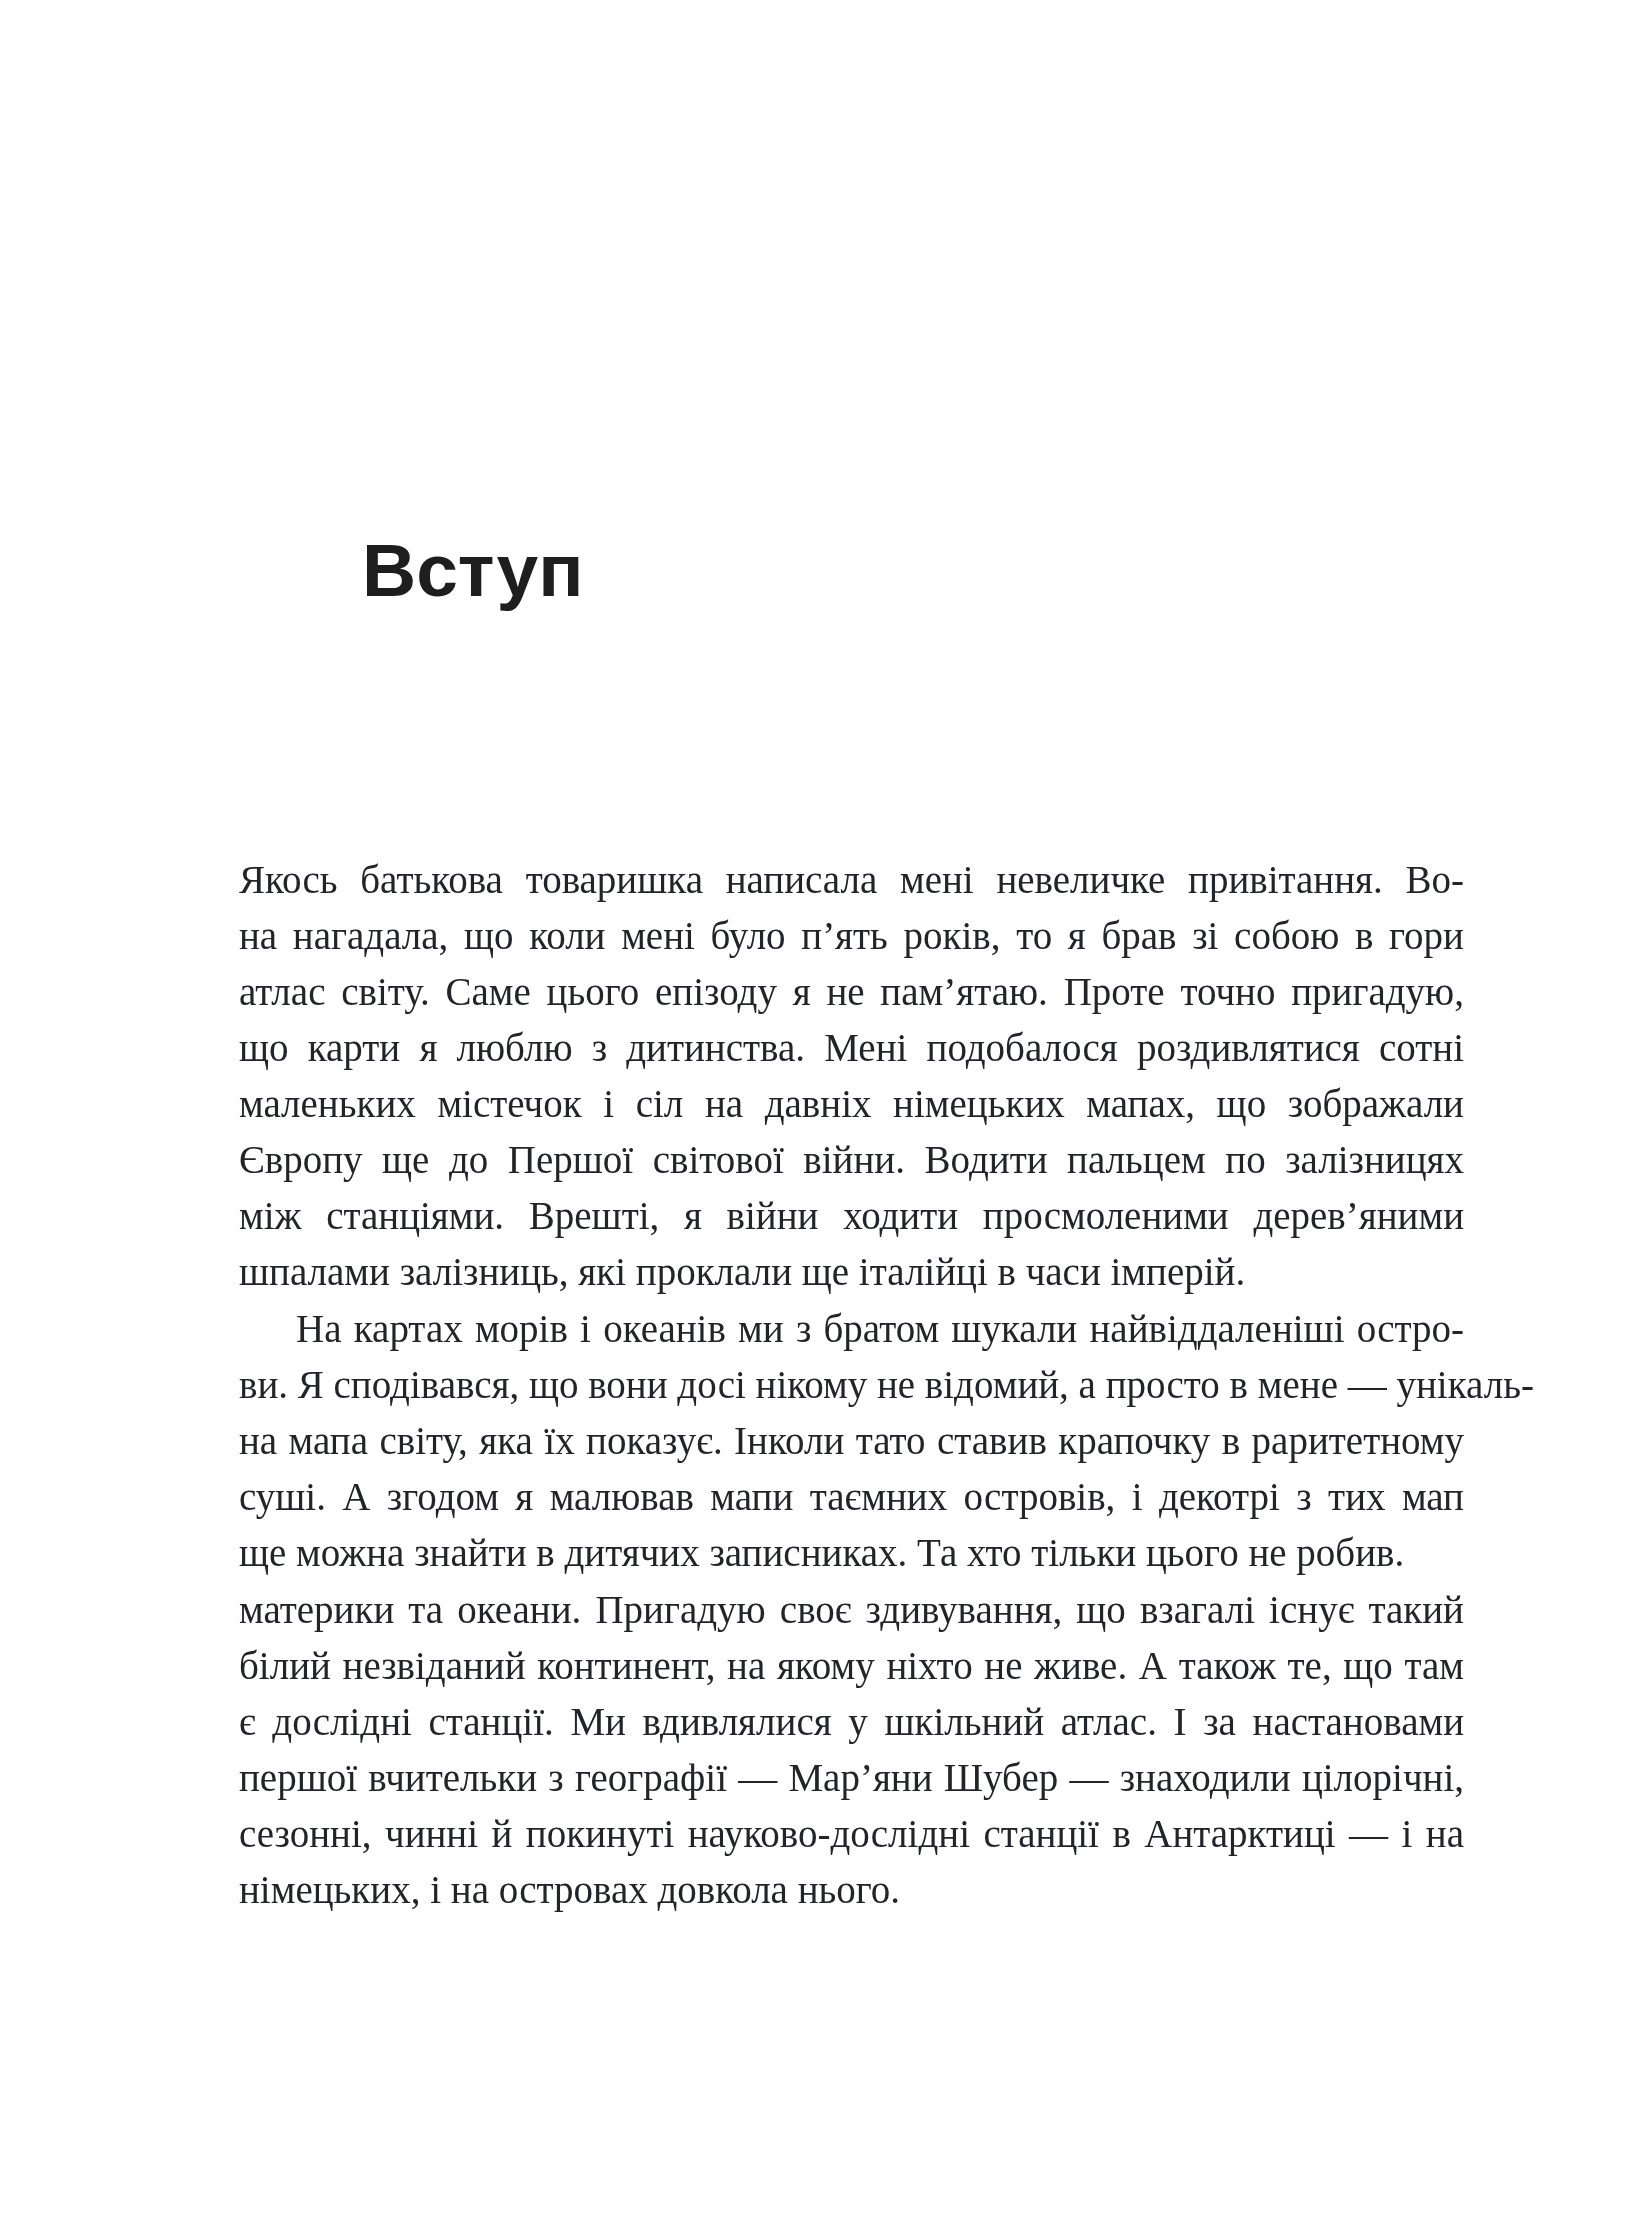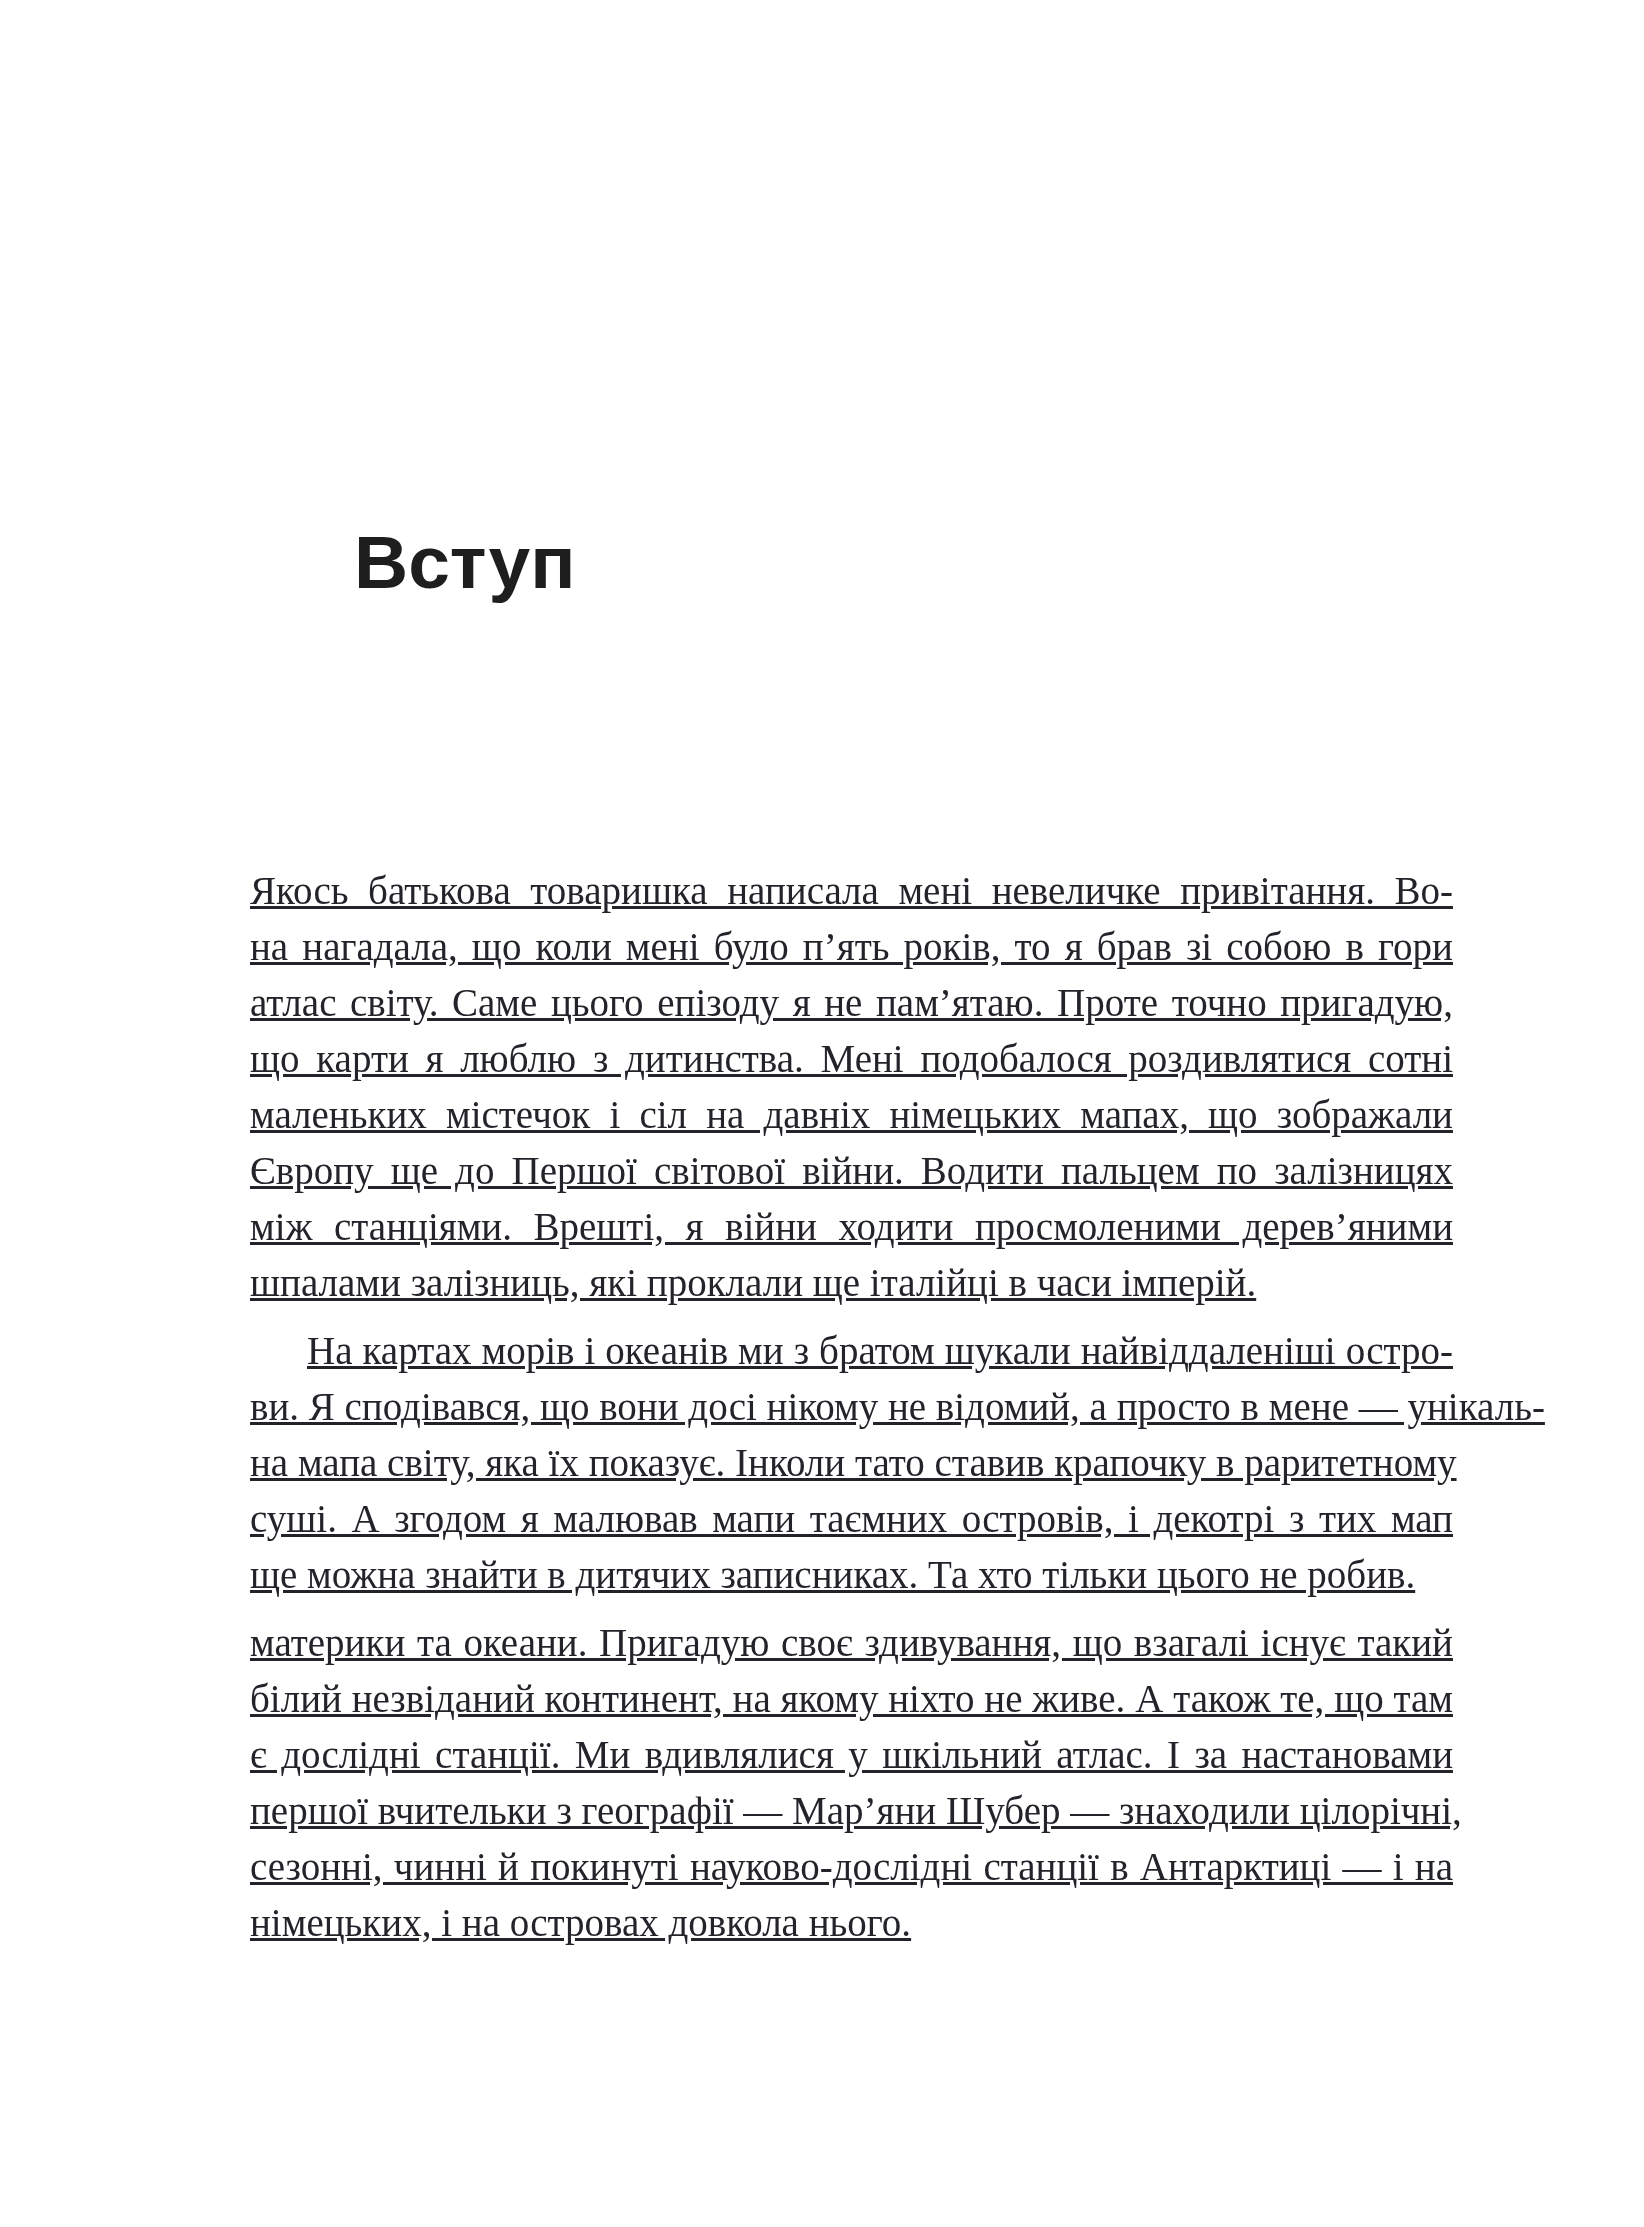--- a/index.html
+++ b/index.html
@@ -11,43 +11,42 @@
     position: relative;
     width: 1645px;
     height: 2227px;
     background: #ffffff;
     overflow: hidden;
   }
   .chapter-title {
     position: absolute;
     left: 346px;
     top: 517px;
-    margin: 8px;
+    margin: 16px;
     font-family: "Liberation Sans", "DejaVu Sans", sans-serif;
     font-weight: 700;
     font-size: 75px;
     line-height: 1;
     letter-spacing: 0px;
     color: #1e1e1e;
   }
   .text-block {
     position: absolute;
     left: 238px;
     top: 851px;
     width: 1227px;
     font-family: "Liberation Serif", "DejaVu Serif", serif;
     font-size: 39px;
     line-height: 56px;
     color: #22242a;
     overflow: visible;
   }
   .para {
-    margin: 12px;
+    margin: 1px;
     padding: 0;
-    text-decoration: underline;
   }
   .line {
     white-space: nowrap;
     text-align: justify;
     text-align-last: justify;
     height: 56px;
   }
   .line.last {
     text-align-last: left;
   }

